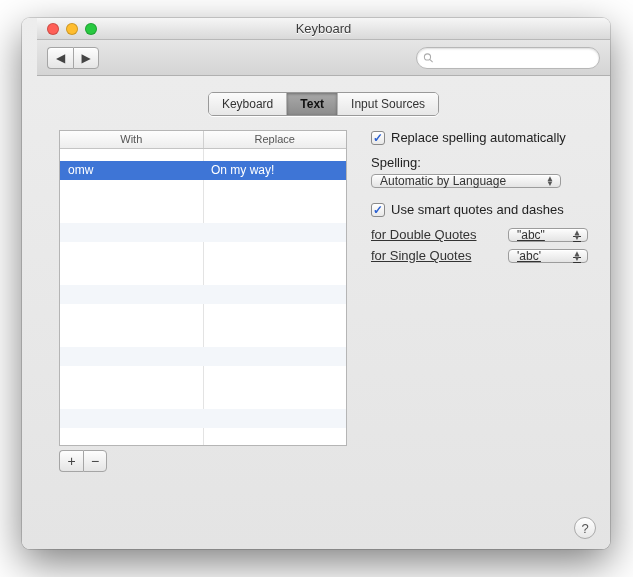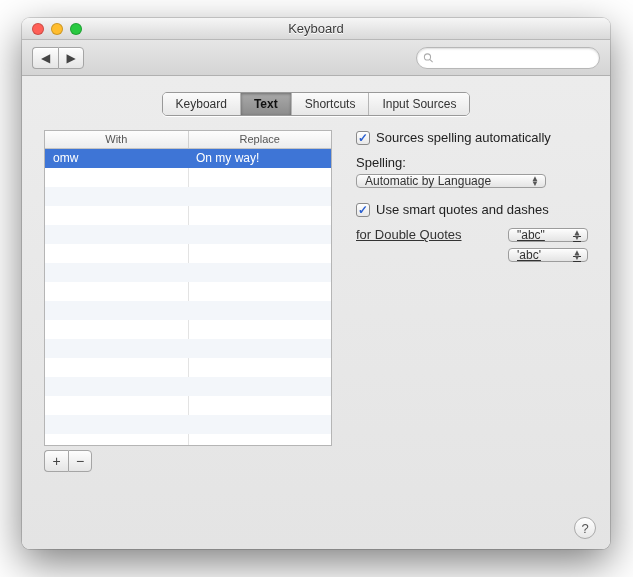--- a/index.html
+++ b/index.html
@@ -15,20 +15,21 @@
   
   .window {
     position: absolute;
     top: 18px; left: 22px;
     width: 588px;
     height: 531px;
     border-radius: 8px;
     background: linear-gradient(to bottom, #ededed, #e4e4e4);
     box-shadow: 0 14px 40px rgba(0,0,0,0.5), 0 0 0 1px rgba(0,0,0,0.15);
     overflow: hidden;
+    padding-left: 15px;
   }
   .titlebar {
     height: 22px;
     background: linear-gradient(to bottom, #f6f6f6, #d9d9d9);
     border-bottom: 1px solid #b8b8b8;
     display: flex;
     align-items: center;
     position: relative;
   }
   .traffic { display: flex; gap: 7px; margin-left: 10px; }
@@ -100,21 +101,21 @@
   .th { flex:1; font-size:11px; color:#555; text-align:center; line-height:17px;}
   .th:first-child{border-right:1px solid #d0d0d0;}
   .tbody { flex:1; overflow:hidden; position:relative;}
   .tbody::after{
     
     content:"";
     position:absolute; top:0; bottom:0; left:50%;
     width:1px; background:#e3e3e3;
     z-index: 0;
   }
-  .trow { display:flex; height:19px; position:relative; z-index:1;}
+  .trow { display:flex; height:19px; position:relative; z-index:1;margin-top:12px;}
   .trow .td { flex:1; padding:0 8px; font-size:12px; line-height:19px; white-space:nowrap; overflow:hidden;}
   .trow.selected { background:#3e75d6; color:#fff;}
   .trow.stripe { background:#f3f6fa; }
   .addremove { display:flex; margin-top:4px;}
   .sqbtn { width:24px; height:22px; border:1px solid #a5a5a5; background:linear-gradient(to bottom,#fdfdfd,#e5e5e5);
            display:flex;align-items:center;justify-content:center; font-size:14px; color:#444;}
   .sqbtn.add{border-radius:4px 0 0 4px; border-right:none;}
   .sqbtn.rem{border-radius:0 4px 4px 0;}
   
   .row { display:flex; align-items:center; margin-bottom:10px; font-size:13px;}
@@ -177,21 +178,20 @@
       <input type="text" placeholder="" style="">
     </div>
   </div>
 
   <div class="pane">
 
     <div class="tabstrip">
       <div class="tabs">
         <div class="tab">Keyboard</div>
         <div class="tab active">Text</div>
-        <div class="tab">Shortcuts</div>
         <div class="tab">Input Sources</div>
       </div>
     </div>
 
     <div class="cols">
 
       <div class="leftcol">
         <div class="tableframe">
           <div class="thead">
             <div class="th">With</div>
@@ -267,21 +267,21 @@
         <div class="addremove">
           <div class="sqbtn add">+</div>
           <div class="sqbtn rem">−</div>
         </div>
       </div>
 
       <div class="rightcol">
 
         <div class="row">
           <div class="check on"></div>
-          <span class="label">Sources spelling automatically</span>
+          <span class="label">Replace spelling automatically</span>
         </div>
 
         <div class="sectionlbl">Spelling:</div>
         <div class="popup fullpop">
           <span>Automatic by Language</span>
           <span class="arrows">
               <span>▲</span>
               <span>▼</span>
             </span>
         </div>
@@ -296,20 +296,21 @@
           <div class="popup inlinepop">
             <span>"abc"</span>
             <span class="arrows">
                 <span>▲</span>
                 <span>▼</span>
               </span>
           </div>
         </div>
 
         <div class="row tight">
+          <span class="rlabel">for Single Quotes</span>
           <div class="popup inlinepop">
             <span>'abc'</span>
             <span class="arrows">
                 <span>▲</span>
                 <span>▼</span>
               </span>
           </div>
         </div>
 
       </div>

